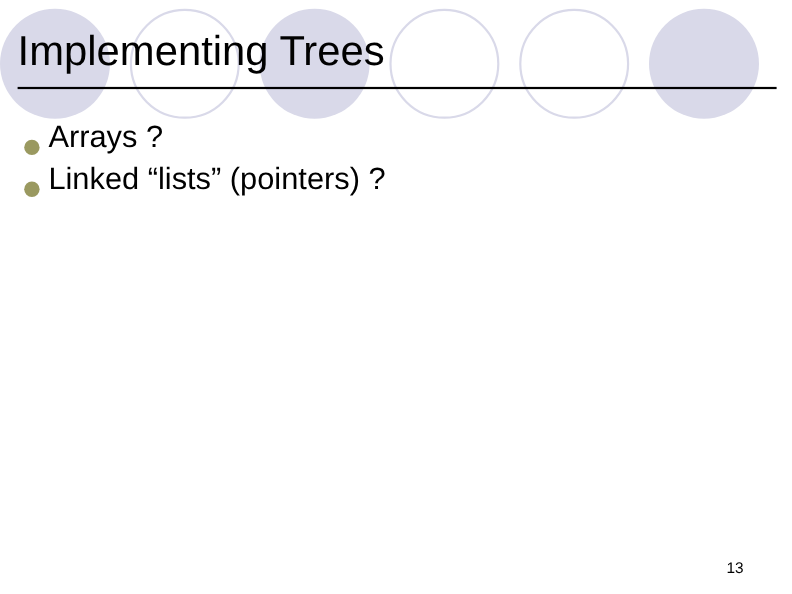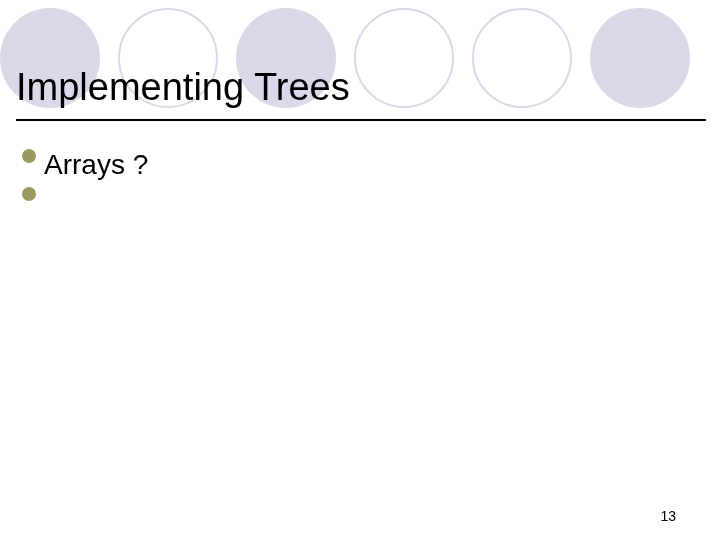--- a/index.html
+++ b/index.html
@@ -31,41 +31,40 @@
     background: #d9d9e9;
   }
   .circle.outline {
     background: transparent;
     border: 2px solid #d9d9e9;
   }
   .title-wrap {
     position: relative;
     z-index: 1;
     padding: 26px 0 0 16px;
-    margin-top: 40px;
   }
   .title {
     font-size: 38px;
     color: #000;
     font-weight: 400;
   }
   .title-underline {
     margin-top: 10px;
     height: 2px;
     background: #000;
     width: 690px;
   }
   .content {
     position: relative;
     z-index: 1;
     padding: 28px 0 0 22px;
   }
   .bullet-row {
     display: flex;
-    align-items: flex-start;
+    align-items: flex-end;
     gap: 8px;
     margin-bottom: 6px;
   }
   .bullet {
     width: 14px;
     height: 14px;
     border-radius: 50%;
     background: #9a9960;
     flex-shrink: 0;
   }
@@ -98,16 +97,17 @@
   <div class="title-underline"></div>
 </div>
 
 <div class="content">
   <div class="bullet-row">
     <span class="bullet"></span>
     <span class="bullet-text">Arrays ?</span>
   </div>
   <div class="bullet-row">
     <span class="bullet"></span>
+    <span class="bullet-text">Linked “lists” (pointers) ?</span>
   </div>
 </div>
 
 <div class="page-num">13</div>
 
 </body></html>

